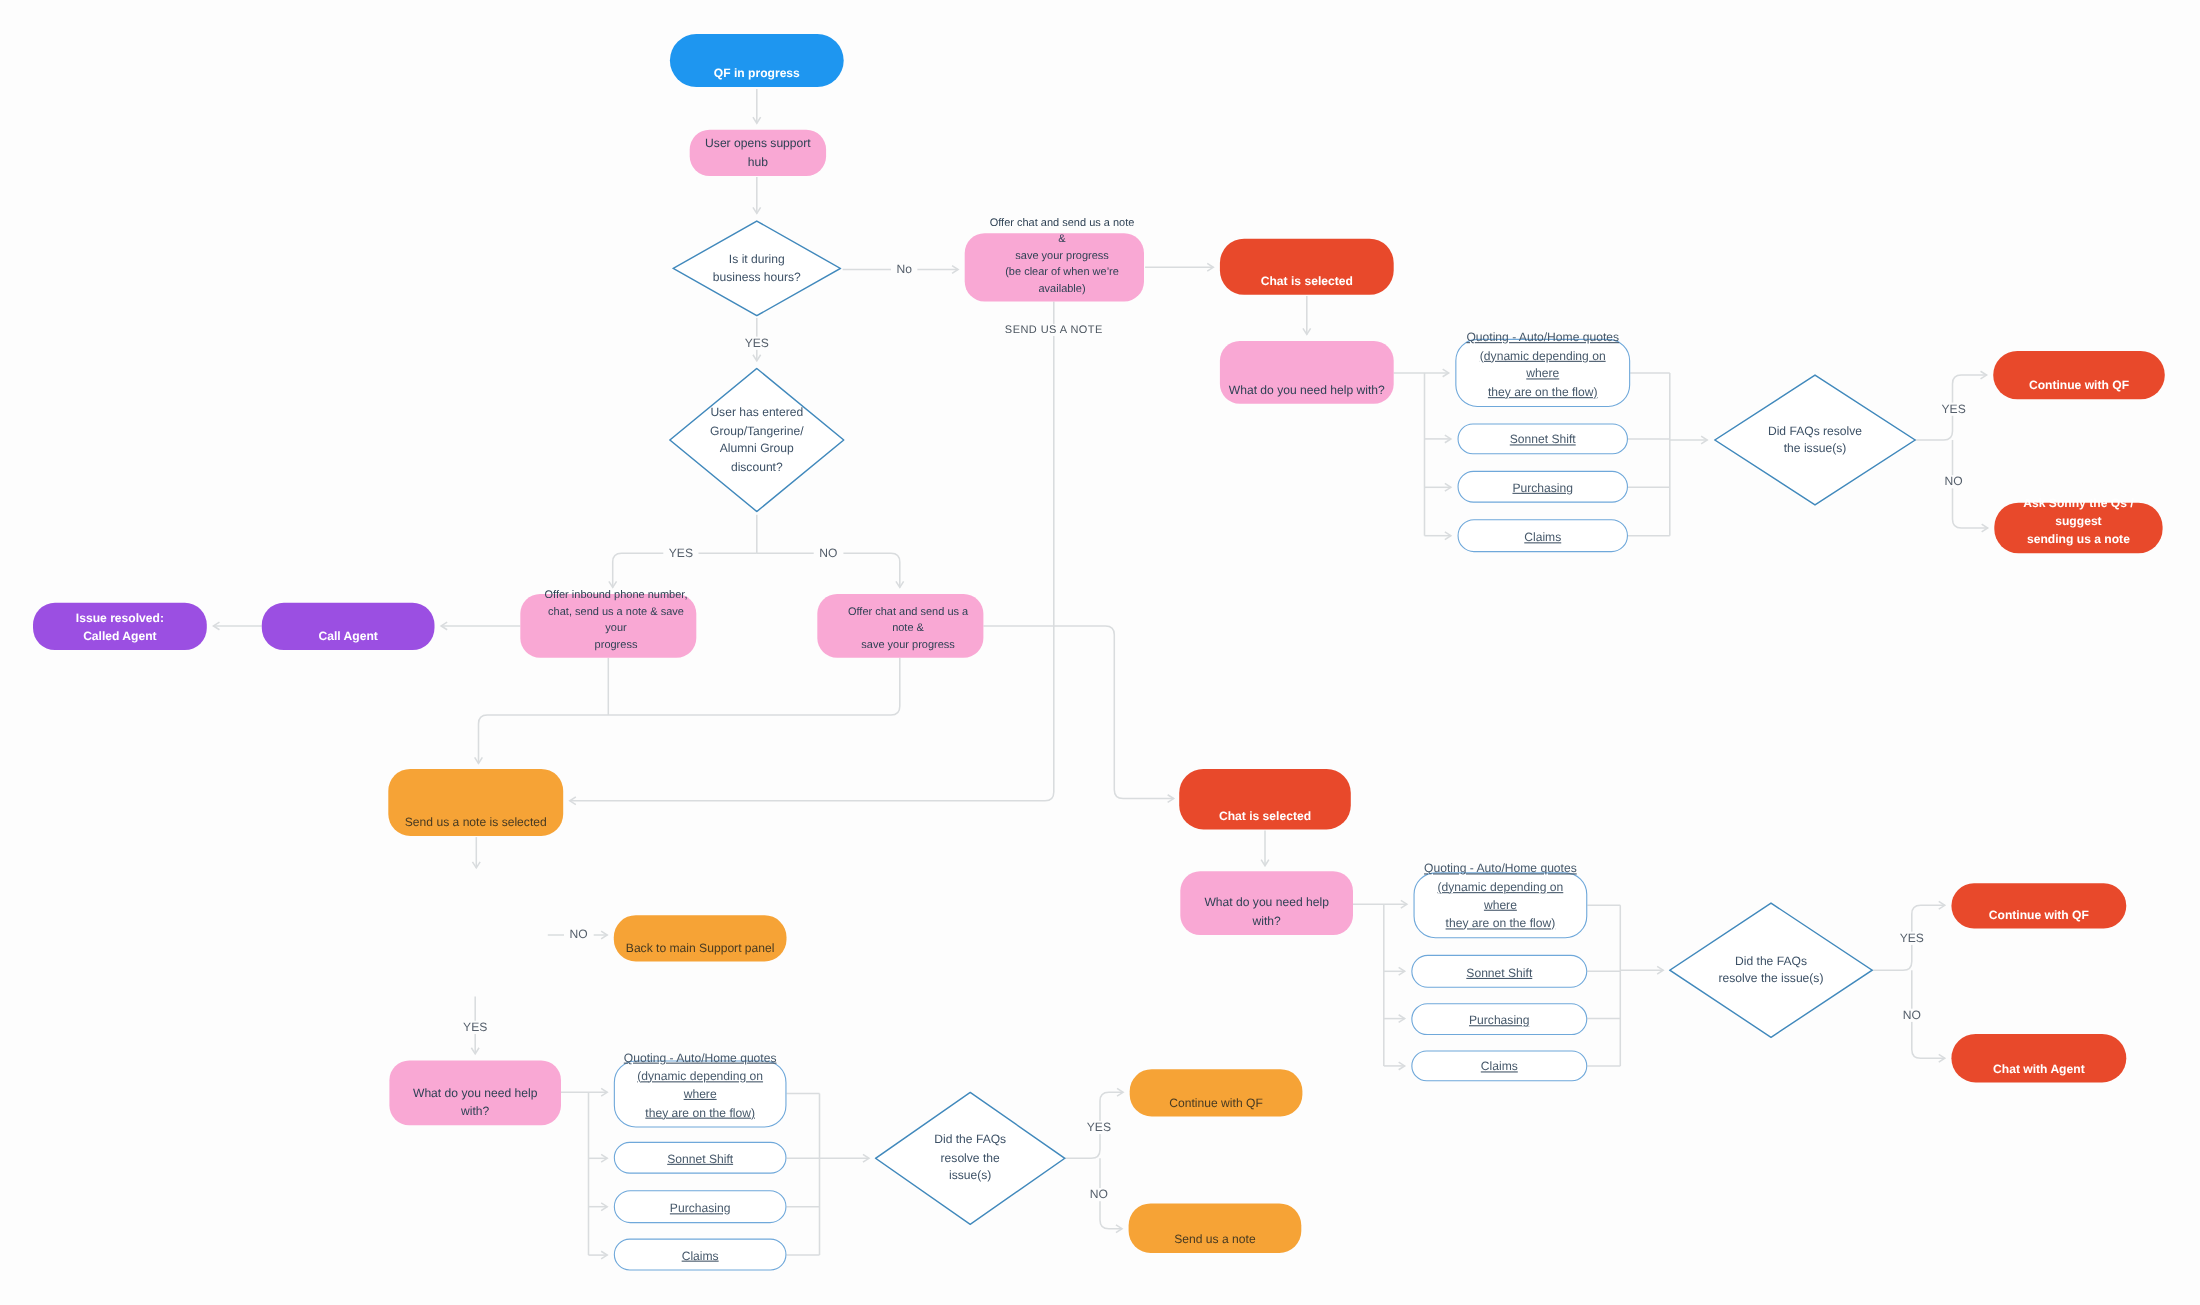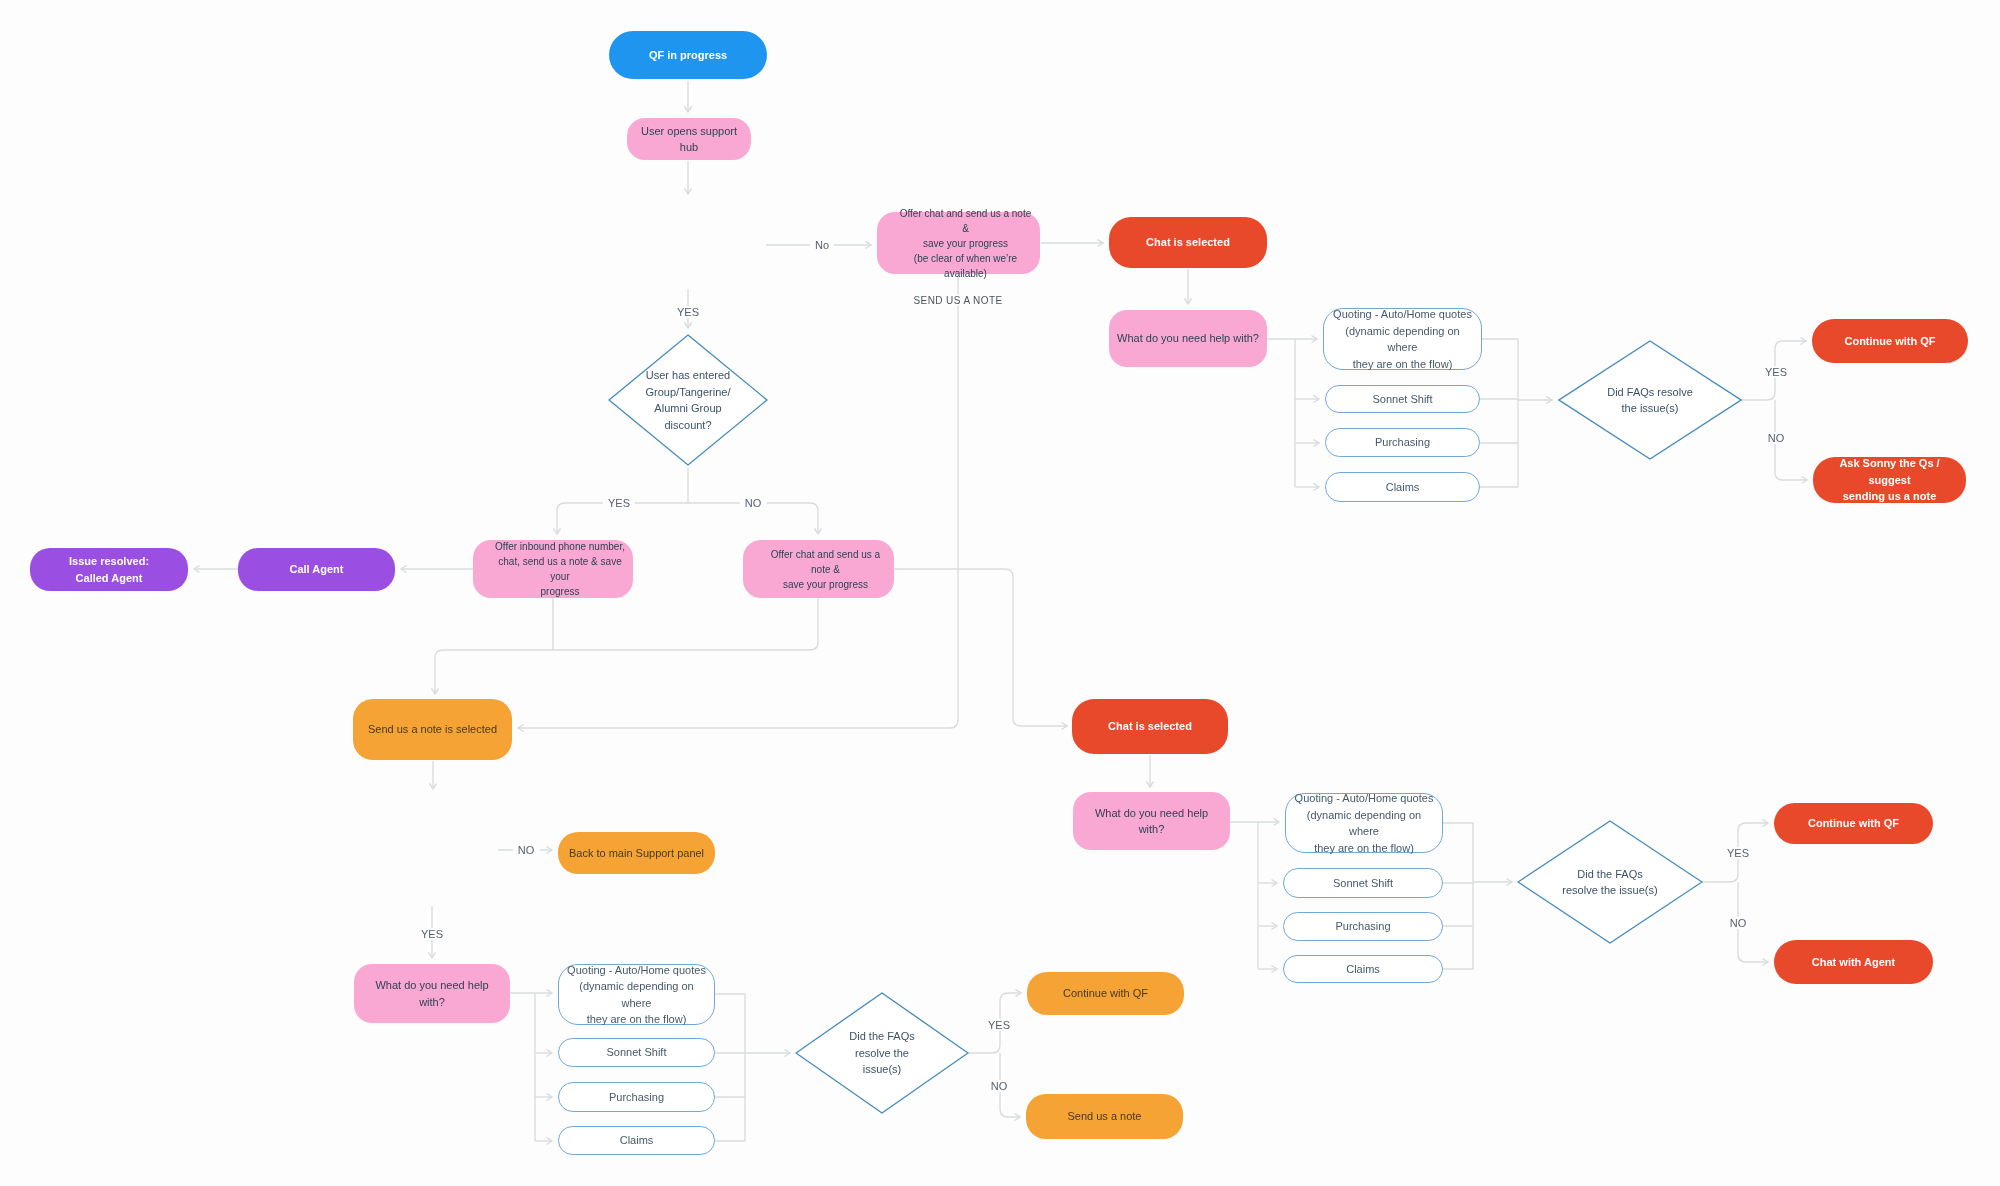--- a/index.html
+++ b/index.html
@@ -1,29 +1,29 @@
 <!DOCTYPE html>
 <html><head>
 <meta charset="utf-8">
 <style>
   html,body{margin:0;padding:0;background:#fdfdfd;}
   .canvas{position:relative;width:2000px;height:1186px;background:#fdfdfd;overflow:hidden;
           font-family:"Liberation Sans",sans-serif;}
   svg.wires{position:absolute;left:0;top:0;z-index:0;}
   svg.wires path{fill:none;stroke:#d9dcde;stroke-width:1.4;}
   svg.wires path.arrow{marker-end:url(#arr);}
-  .node{position:absolute;z-index:1;display:flex;align-items:center;justify-content:center;
+  .node{position:absolute;z-index:1;display:flex;align-items:flex-end;justify-content:center;
         text-align:center;font-size:11px;line-height:1.5;box-sizing:border-box;padding:4px 8px;}
   .txt{white-space:pre-line;position:relative;z-index:1;}
   .blue{background:#1E96F0;color:#fff;font-weight:700;border-radius:24px;}
   .lightblue{background:#f9a8d4;color:#2F4255;border-radius:18px;}
   .red{background:#E8492B;color:#fff;font-weight:700;border-radius:22px;}
   .purple{background:#9B4FE2;color:#fff;font-weight:700;border-radius:20px;}
   .orange{background:#F6A336;color:#473A22;font-weight:500;border-radius:20px;}
-  .outline{background:#fff;border:1.4px solid #6FA8DA;color:#46586A;border-radius:15px;}
+  .outline{background:#fff;border:1.4px solid #6FA8DA;color:#46586A;border-radius:15px;text-decoration:underline;}
   .r20{border-radius:20px;}
   .fs10{font-size:10px;padding-left:22px;}
   .diamond{position:absolute;z-index:1;display:flex;align-items:center;justify-content:center;
            text-align:center;font-size:11px;line-height:1.5;color:#3D5166;padding:0;}
   .diamond svg{position:absolute;left:0;top:0;width:100%;height:100%;}
   .diamond polygon{fill:#fff;stroke:#4189BC;stroke-width:1.3;}
   .elabel{position:absolute;z-index:2;transform:translate(-50%,-50%);background:#fdfdfd;
           color:#555F6B;font-size:11px;padding:0 5px;white-space:nowrap;}
   .elabel.caps{font-size:10px;letter-spacing:.4px;color:#4A545E;}
 </style>
@@ -104,20 +104,27 @@
   </svg>
 
   <div class="node blue" style="left:609px;top:31px;width:158px;height:48px">
       <span class="txt">QF in progress</span>
     </div>
 
   <div class="node lightblue" style="left:627px;top:118px;width:124px;height:42px">
       <span class="txt">User opens support hub</span>
     </div>
 
+  <div class="diamond" style="left:611px;top:200px;width:154px;height:88px">
+    <svg viewBox="0 0 154 88" preserveAspectRatio="none">
+        <polygon points="77,1 153,44 77,87 1,44"></polygon>
+      </svg>
+    <span class="txt">Is it during
+business hours?</span>
+  </div>
 
   <div class="node lightblue fs10" style="left:877px;top:212px;width:163px;height:62px">
       <span class="txt">Offer chat and send us a note &amp;
 save your progress
 (be clear of when we’re available)</span>
     </div>
 
   <div class="node red" style="left:1109px;top:217px;width:158px;height:51px">
       <span class="txt">Chat is selected</span>
     </div>

